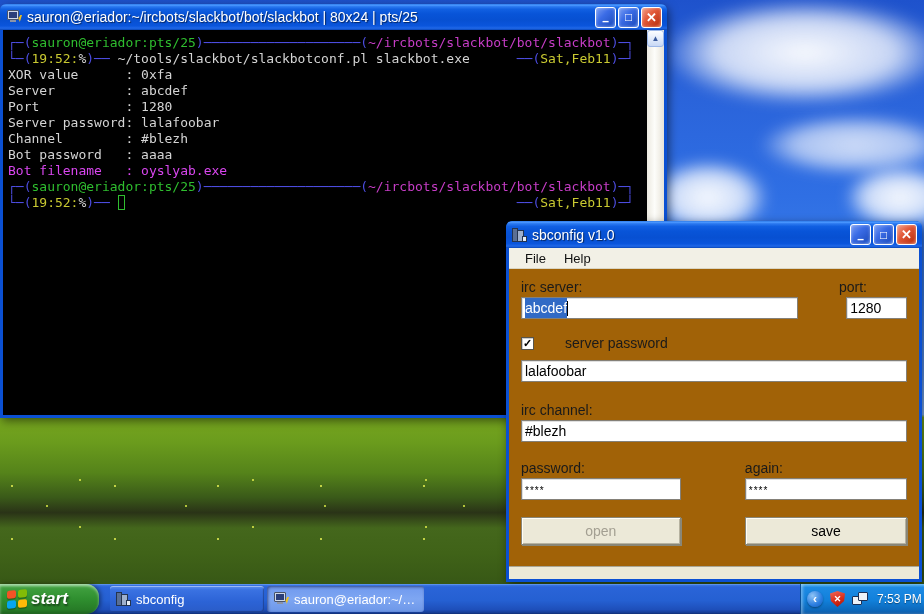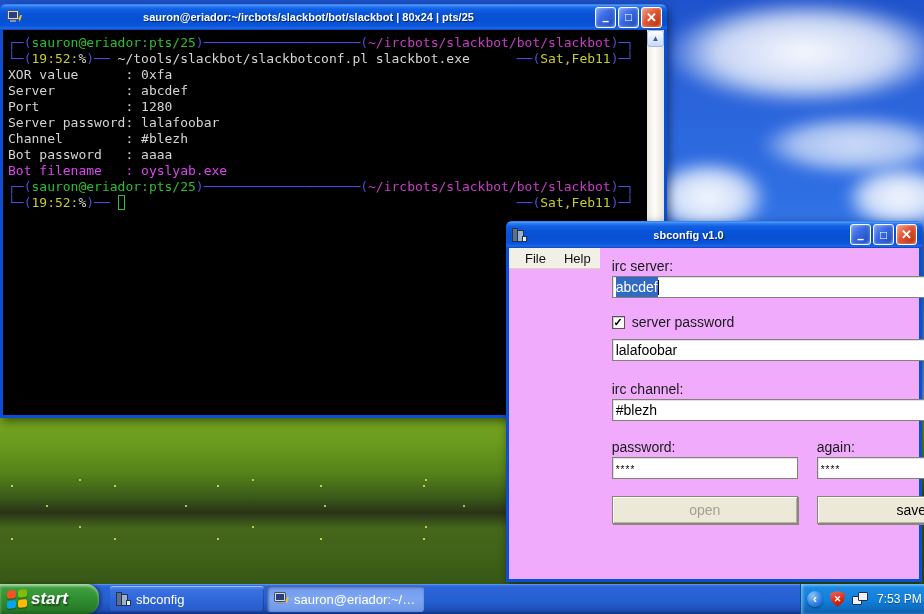--- a/index.html
+++ b/index.html
@@ -19,22 +19,22 @@
   .flowers{ position:absolute; left:0; top:472px; width:924px; height:100px; opacity:.85;
     background-image:radial-gradient(circle 1.5px at 12px 14px,#d9e54e 60%,transparent 62%),
                      radial-gradient(circle 1.3px at 47px 34px,#c8da40 60%,transparent 62%),
                      radial-gradient(circle 1.4px at 80px 8px,#d2e047 60%,transparent 62%);
     background-size:103px 53px,139px 67px,173px 47px; }
 
   
   .xp-win{ position:absolute; border-radius:7px 7px 0 0; box-shadow:2px 3px 10px rgba(0,0,0,.5); }
   .xp-title{ height:26px; border-radius:6px 6px 0 0; display:flex; align-items:center; padding:0 5px 0 6px; gap:5px;
     background:linear-gradient(180deg,#2d7be8 0%,#4a97ff 5%,#2b79f0 10%,#1160e2 20%,#0854d8 38%,#0750d2 62%,#0a55dc 84%,#2068e8 93%,#0846b8 100%); }
-  .xp-title .tlabel{ color:#fff; font-weight:bold; font-size:11px; text-shadow:1px 1px 1px rgba(0,0,0,.55);
-    flex:1; white-space:nowrap; overflow:hidden;text-align:center; }
+  .xp-title .tlabel{ color:#fff; font-weight:normal; font-size:14px; text-shadow:1px 1px 1px rgba(0,0,0,.55);
+    flex:1; white-space:nowrap; overflow:hidden; }
   .tbtns{ display:flex; gap:2px; }
   .tbtn{ width:21px; height:21px; border-radius:3px; border:1px solid #ffffff;
     color:#fff; font-size:12px; font-weight:bold; display:flex; align-items:center; justify-content:center;
     background:linear-gradient(135deg,#7a9df2 0%,#3b6ce6 40%,#2454c8 80%,#3f74e0 100%); box-shadow:inset 0 0 3px rgba(255,255,255,.5); }
   .tbtn.close{ background:linear-gradient(135deg,#f0a08a 0%,#e35a3a 40%,#c33919 80%,#d95f3a 100%); font-size:13px; }
   .tbtn.min span{ margin-top:8px; }
 
   
   .term-win{ left:0; top:4px; width:667px; height:414px; background:#0b50d2; }
   .term-body{ position:absolute; top:26px; left:3px; right:3px; bottom:3px; background:#000; }
@@ -55,25 +55,25 @@
     display:flex; align-items:center; justify-content:center; }
   .sbtn.up{ top:0; } .sbtn.down{ bottom:0; }
 
   
   .dlg-win{ left:506px; top:221px; width:416px; height:361px; background:#0b50d2; }
   .dlg-title{ height:27px; }
   .dlg-icon{ width:15px; height:16px; position:relative; flex:none; }
   .dlg-icon .b1{ position:absolute; left:0; top:1px; width:6px; height:14px; background:#5a6f94; border:1px solid #24344f; }
   .dlg-icon .b2{ position:absolute; left:5px; top:3px; width:7px; height:12px; background:#9fb0cc; border:1px solid #24344f; }
   .dlg-icon .b3{ position:absolute; left:10px; top:9px; width:5px; height:6px; background:#e8edf4; border:1px solid #24344f; }
-  .dlg-client{ position:absolute; top:27px; left:3px; right:3px; bottom:3px; background:#f0abfc; display:flex; flex-direction:row; }
+  .dlg-client{ position:absolute; top:27px; left:3px; right:3px; bottom:3px; background:#a16207; display:flex; flex-direction:column; }
   .menubar{ height:21px; background:#f2f0e6; border-bottom:1px solid #d9d5c4; display:flex; align-items:center; padding-left:7px; font-size:13px; color:#111; }
   .menu-item{ padding:2px 9px; }
   .dlg-form{ position:relative; flex:1; }
-  .frow{ display:flex; margin:0 12px; align-items:flex-end; }
+  .frow{ display:flex; margin:0 12px; align-items:flex-end;gap:24px; }
   .flabel{ font-size:14px; color:#1a1a1a; }
   .tk-input{ background:#fff; border:1px solid #848078; box-shadow:inset 1px 1px 0 rgba(0,0,0,.12); height:22px;
     font-size:14px; line-height:20px; padding:0 3px; color:#000; display:flex; align-items:center; white-space:nowrap; overflow:hidden; }
   .sel{ background:var(--sel,#316ac5); color:#fff; }
   .caret{ width:1px; height:15px; background:#000; }
   .tk-btn{ height:28px; background:#ece9d8; border:1px solid #888678; font-size:14px; color:#000;
     box-shadow:inset 1px 1px 0 #fffdf6, inset -1px -1px 0 #b6b2a0, 1px 1px 0 #8a8776;
     display:flex; align-items:center; justify-content:center; }
   .tk-btn.disabled{ color:#a39f92; }
   .cbx{ width:13px; height:13px; background:#fff; border:1px solid #58554c; box-shadow:inset 1px 1px 0 rgba(0,0,0,.2);

